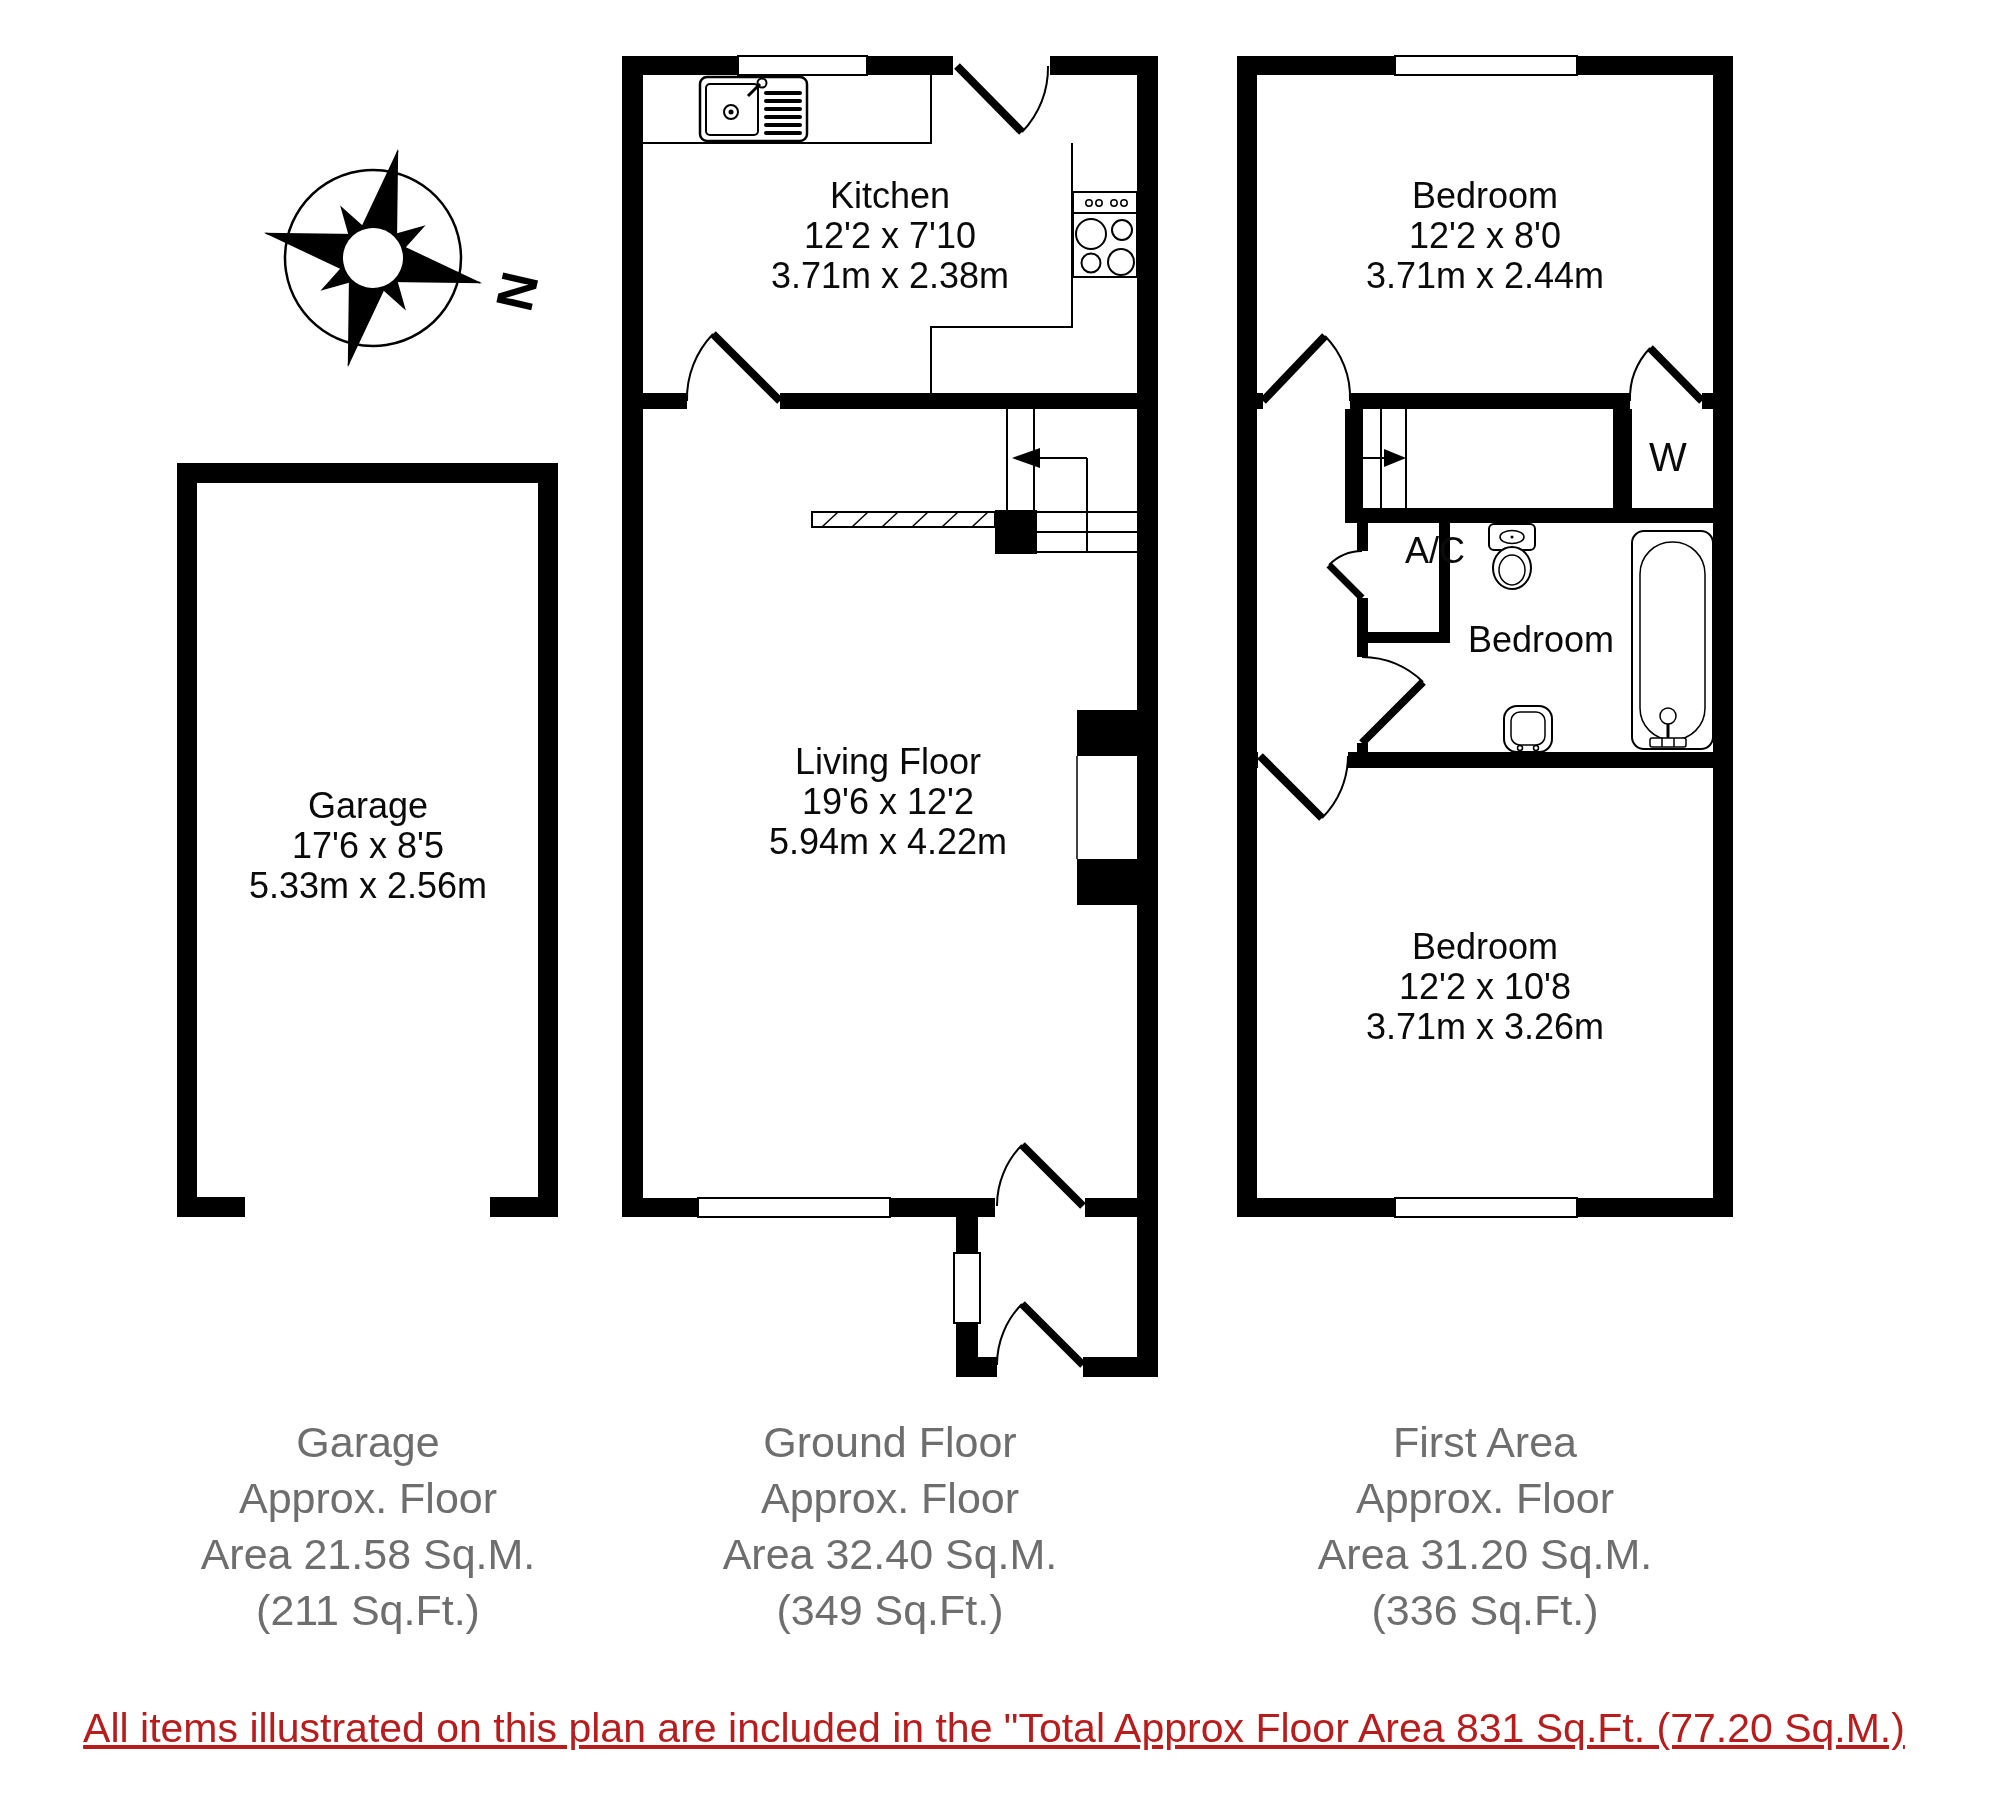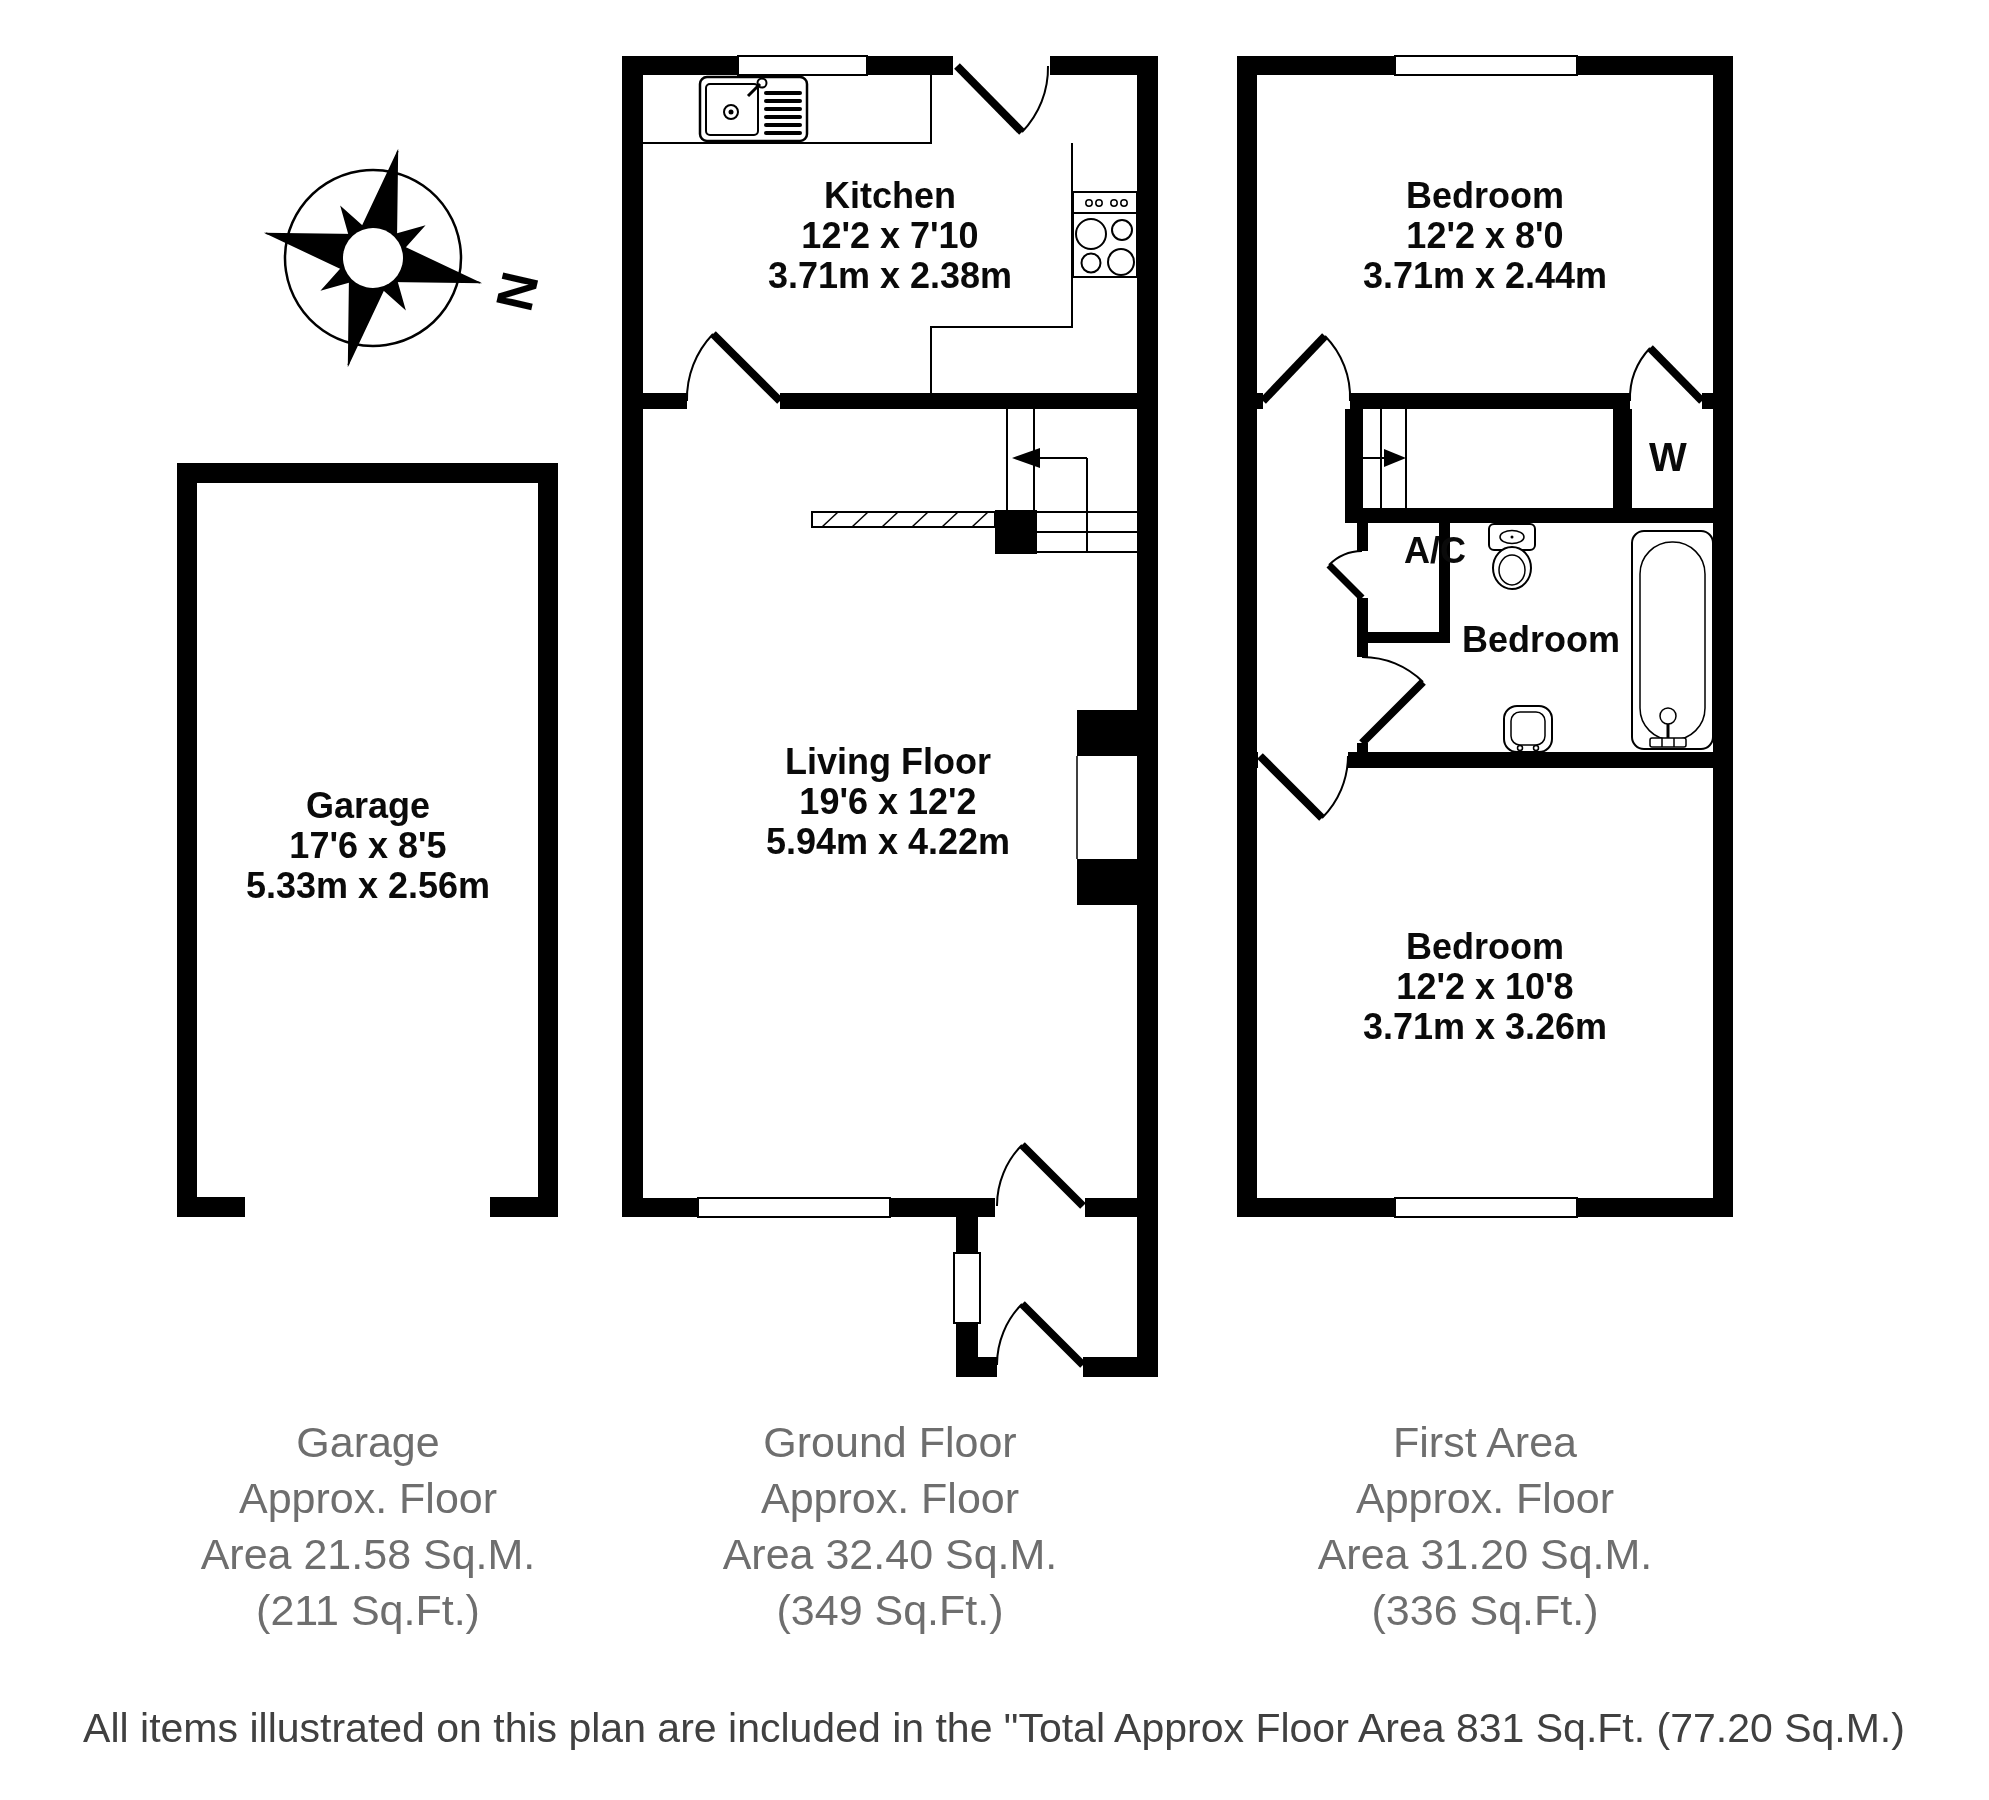--- a/index.html
+++ b/index.html
@@ -1,25 +1,25 @@
 <!DOCTYPE html>
 <html><head>
 <meta charset="utf-8">
 <style>
   html,body { margin:0; padding:0; background:#fff; }
   body { width:1989px; height:1800px; position:relative; font-family:"Liberation Sans", sans-serif; }
   #plan-root { position:absolute; left:0; top:0; width:1989px; height:1800px; }
   svg.plan { position:absolute; left:0; top:0; }
-  .room-label { position:absolute; transform:translateX(-50%); text-align:center; font-weight:bold;
+  .room-label { position:absolute; transform:translateX(-50%); text-align:center; font-weight:normal;
                 font-size:36px; line-height:40px; color:#0a0a0a; white-space:nowrap; }
   .room-label.small-one { line-height:38px; }
   .w-label { font-size:40px; }
   .footer-label { position:absolute; transform:translateX(-50%); text-align:center;
                   font-size:43px; line-height:56px; color:#6e6e6e; white-space:nowrap; }
-  .disclaimer { position:absolute; transform:translateX(-50%); font-size:41px; color:#404040; white-space:nowrap; }
+  .disclaimer { position:absolute; transform:translateX(-50%); font-size:41px; color:#b91c1c; white-space:nowrap;text-decoration:underline; }
 </style>
 </head>
 <body>
 
 <div id="plan-root">
 
 <svg class="plan" width="1989" height="1800" viewBox="0 0 1989 1800">
 
   <g transform="translate(373,258) rotate(13)">
     <circle r="88" fill="none" stroke="#000" stroke-width="2.5"></circle>

